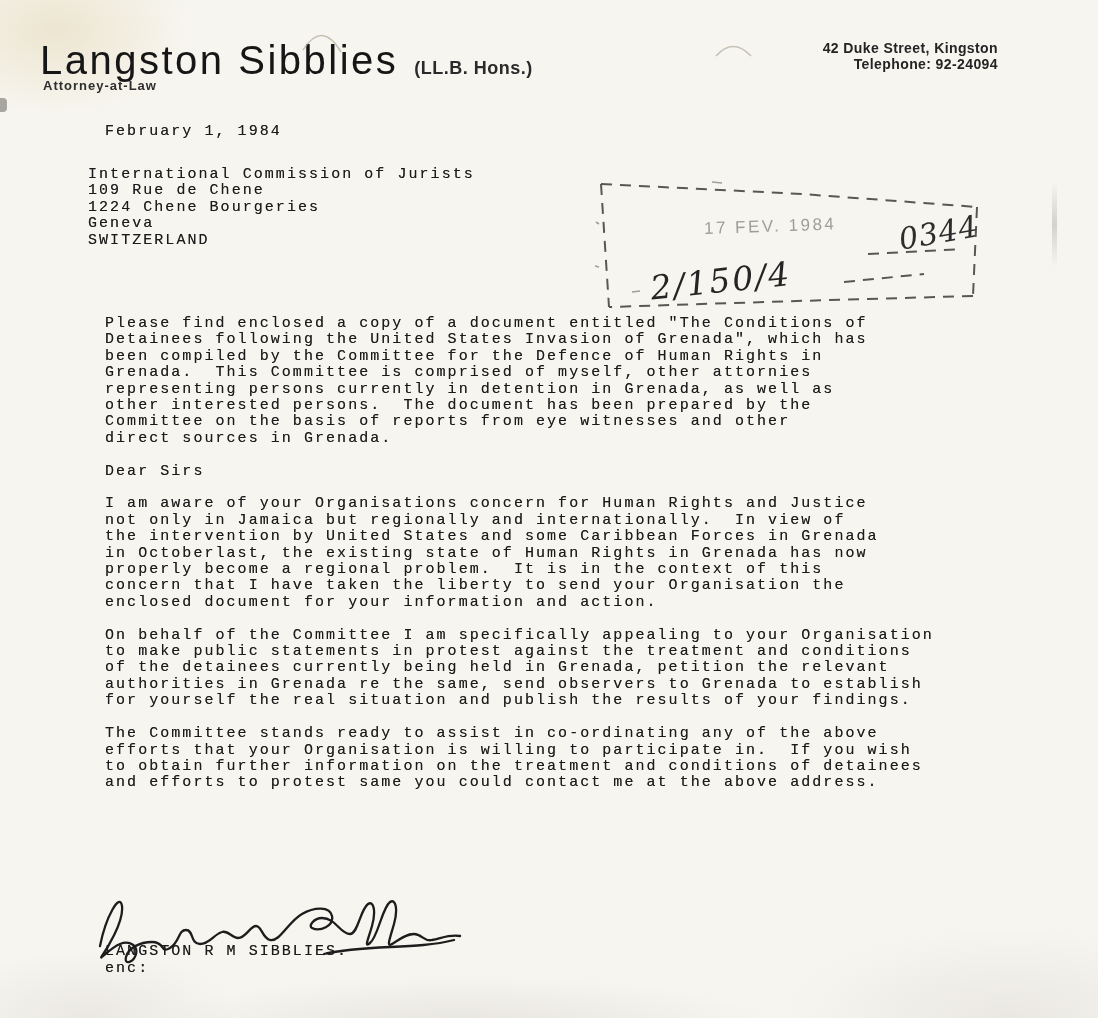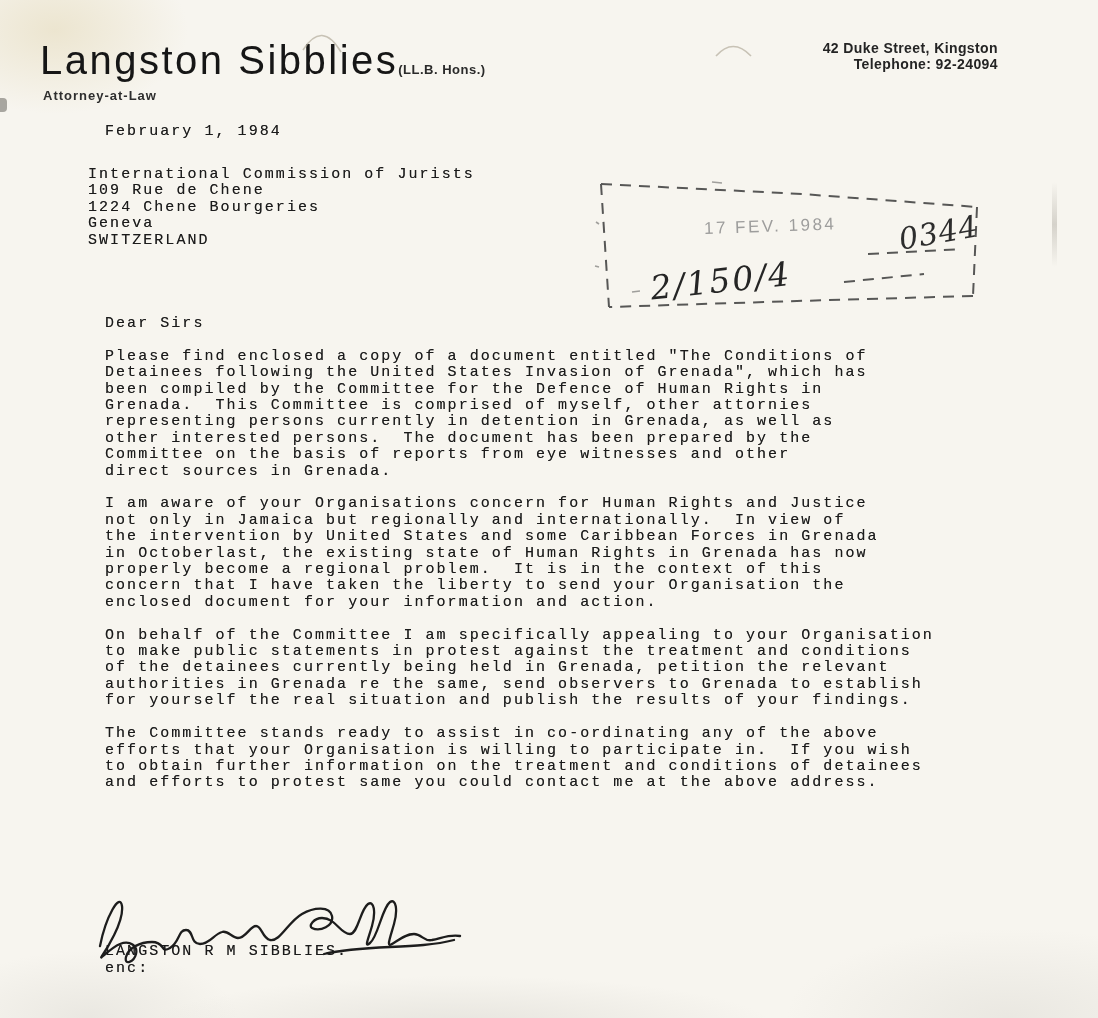--- a/index.html
+++ b/index.html
@@ -16,24 +16,25 @@
     font-family:"Liberation Sans", sans-serif;
     color:#1c1c1c;
   }
   
   .lh-name {
     position:absolute; left:40px; top:38px;
     font-size:40px; font-weight:500; letter-spacing:2.5px; color:#161616;
     white-space:nowrap;
   }
   .lh-cred {
-    font-size:13px; font-weight:700; letter-spacing:.5px; color:#2a2a2a;
+    font-size:18px; font-weight:700; letter-spacing:.5px; color:#2a2a2a;
+    margin-left:16px;
   }
   .lh-title {
-    position:absolute; left:43px; top:88px;
+    position:absolute; left:43px; top:78px;
     font-size:13px; font-weight:700; letter-spacing:1px; color:#2e2e2e;
   }
   .office {
     position:absolute; left:788px; top:40px; width:210px;
     font-size:14px; font-weight:700; color:#242424; letter-spacing:.4px;
     line-height:16px;
     text-align:right;
   }
   .office .line2 { }
   
@@ -100,29 +101,29 @@
       <g fill="none" stroke="#4a4a4a" stroke-width="1.6" opacity="0.5">
         <path d="M 4,52 l 3,2 M 3,96 l 4,1 M 40,122 l 8,-1 M 120,12 l 10,1"></path>
       </g>
       <text x="112" y="62" transform="rotate(-2 170 56)" font-family="Liberation Sans, sans-serif" font-size="17" letter-spacing="2.5" fill="#8e8e8e" opacity="0.85">17 FEV. 1984</text>
       <text x="306" y="74" transform="rotate(-10 340 60)" font-family="DejaVu Serif, serif" font-style="italic" font-size="30" letter-spacing="1" fill="#2d2d2d">0344</text>
       <text x="58" y="120" transform="rotate(-6 150 108)" font-family="DejaVu Serif, serif" font-style="italic" font-size="33" letter-spacing="2" fill="#252525">2/150/4</text>
     </svg>
   </div>
 
   <div class="body-flow">
-    <div class="tw salutation">Dear Sirs</div>
     <div class="tw para">Please find enclosed a copy of a document entitled "The Conditions of
 Detainees following the United States Invasion of Grenada", which has
 been compiled by the Committee for the Defence of Human Rights in
 Grenada.  This Committee is comprised of myself, other attornies
 representing persons currently in detention in Grenada, as well as
 other interested persons.  The document has been prepared by the
 Committee on the basis of reports from eye witnesses and other
 direct sources in Grenada.</div>
+    <div class="tw salutation">Dear Sirs</div>
     <div class="tw para">I am aware of your Organisations concern for Human Rights and Justice
 not only in Jamaica but regionally and internationally.  In view of
 the intervention by United States and some Caribbean Forces in Grenada
 in Octoberlast, the existing state of Human Rights in Grenada has now
 properly become a regional problem.  It is in the context of this
 concern that I have taken the liberty to send your Organisation the
 enclosed document for your information and action.</div>
     <div class="tw para">On behalf of the Committee I am specifically appealing to your Organisation
 to make public statements in protest against the treatment and conditions
 of the detainees currently being held in Grenada, petition the relevant

